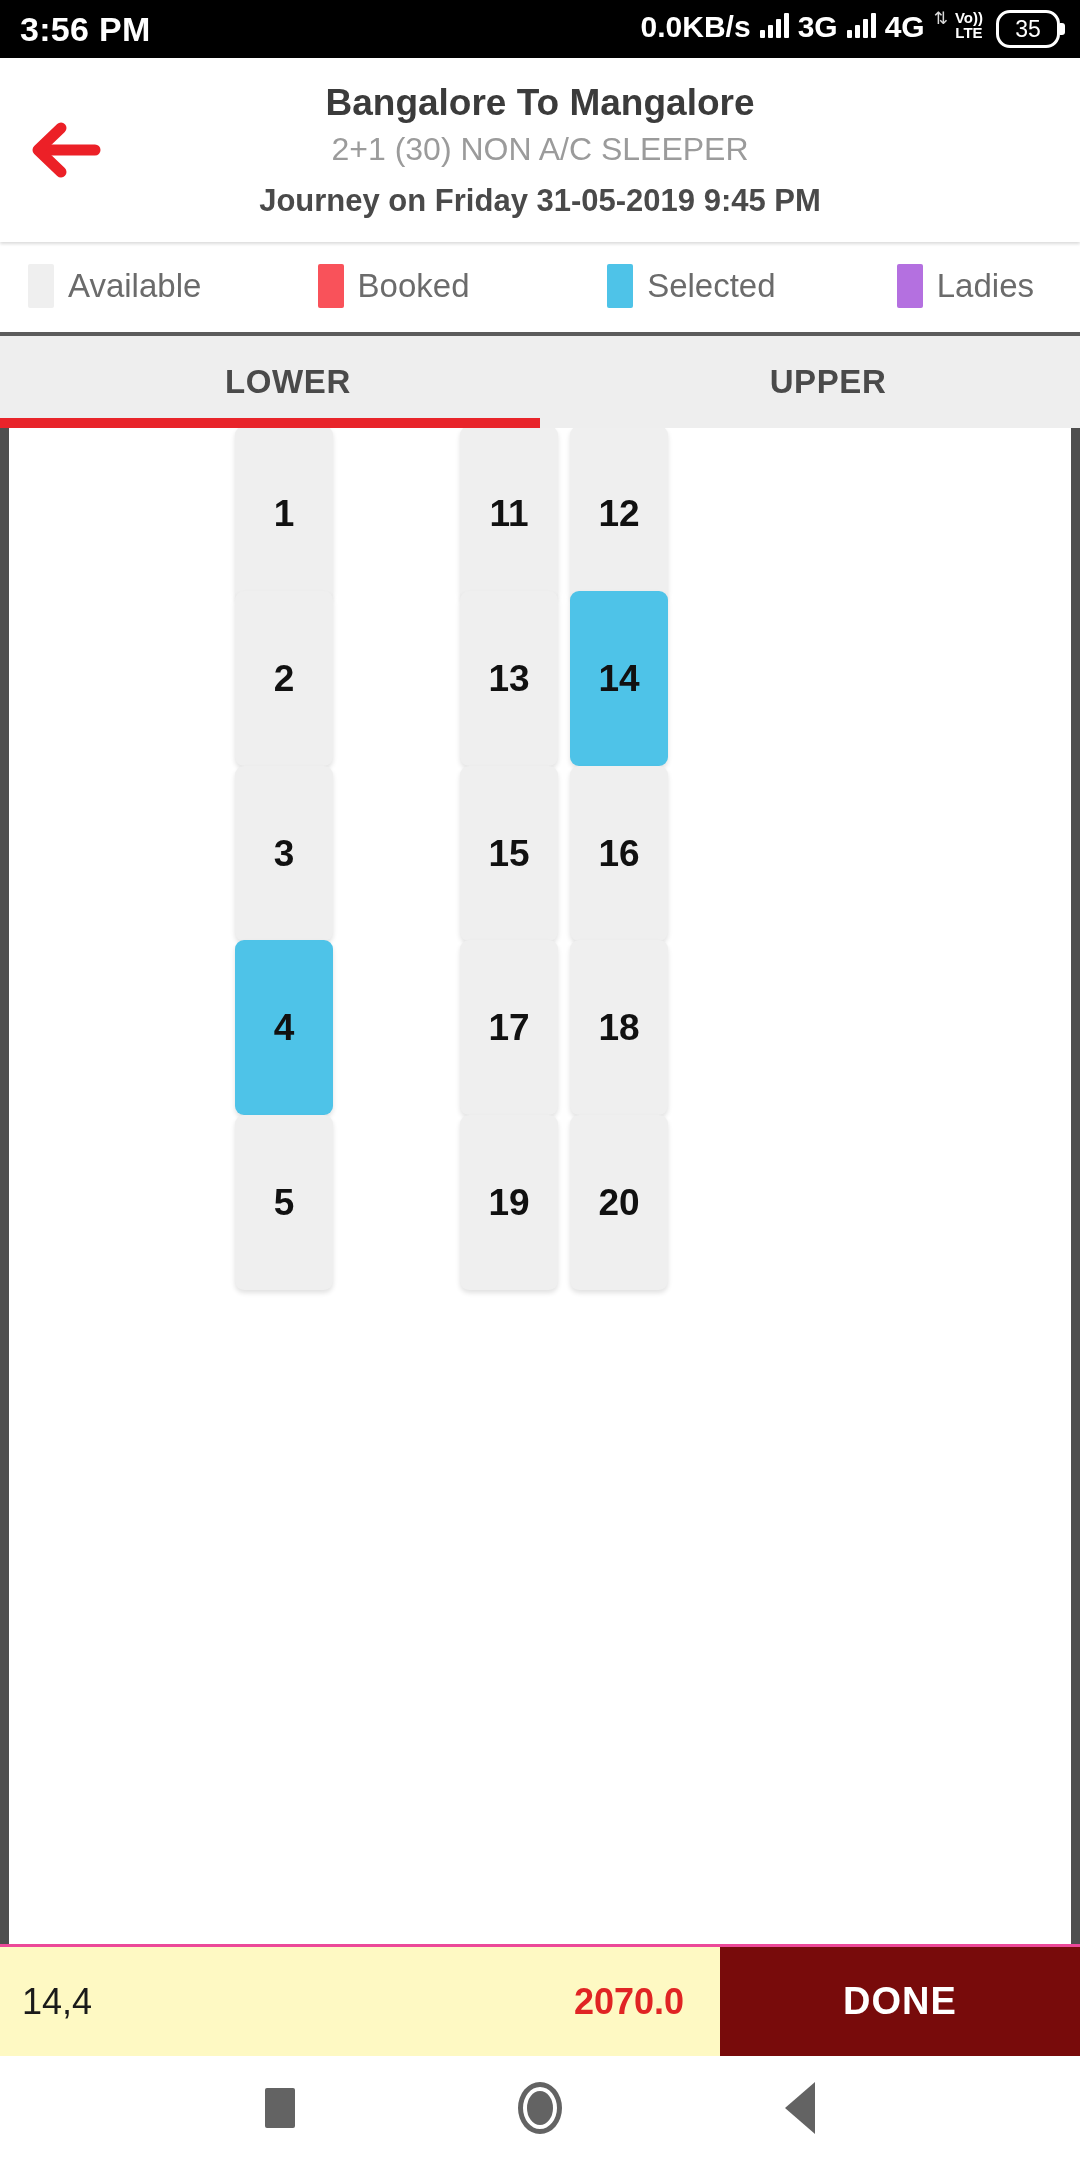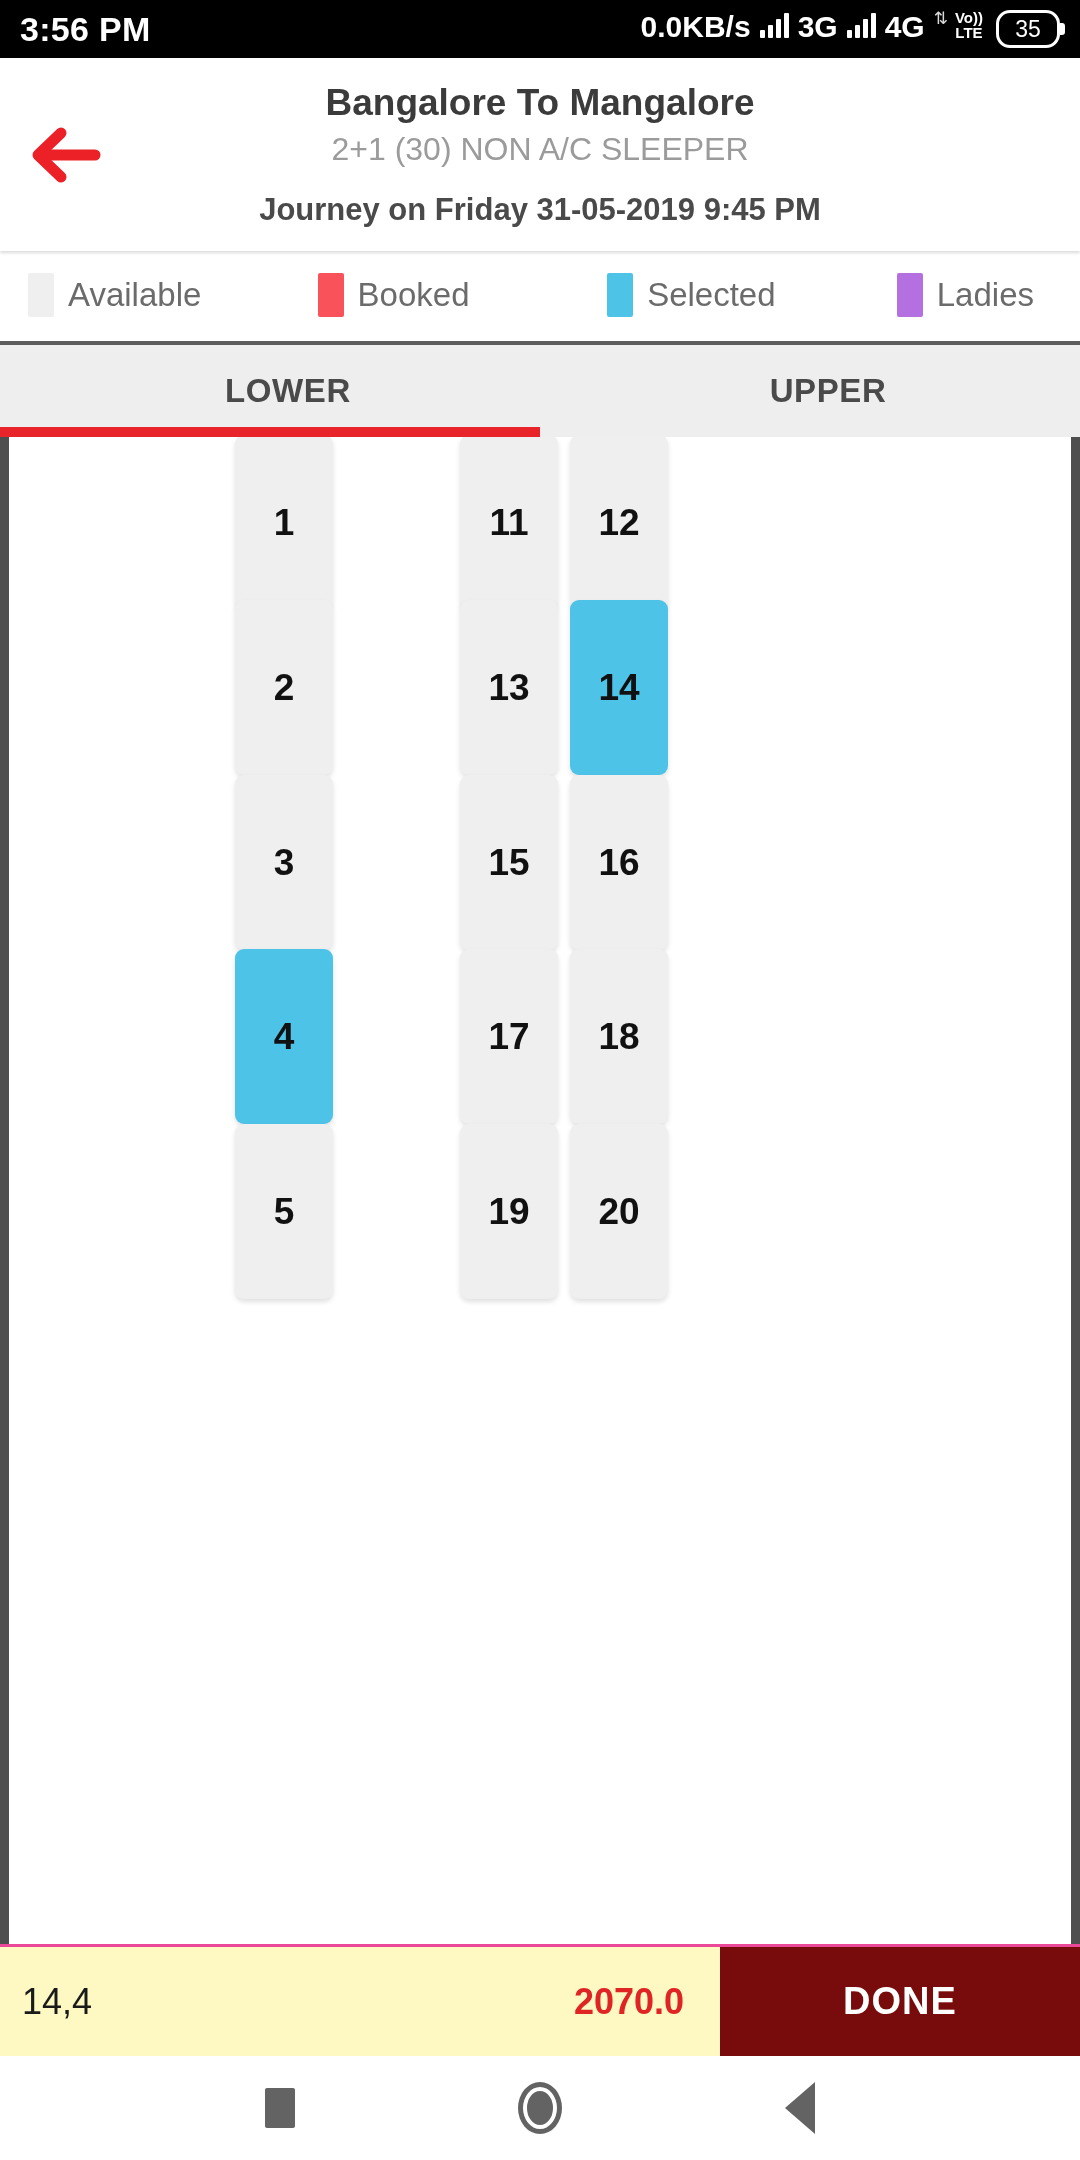--- a/index.html
+++ b/index.html
@@ -126,21 +126,21 @@
     font-size: 32px;
     color: #9b9b9b;
     line-height: 42px;
     margin-top: 2px;
   }
   .h-journey {
     font-size: 31px;
     font-weight: bold;
     color: #4a4a4a;
     line-height: 42px;
-    margin-top: 19px;
+    margin-top: 10px;
   }
 
   
   .legend {
     background: #ffffff;
     display: flex;
     align-items: center;
     padding: 22px 28px 24px 28px;
     flex: 0 0 auto;
   }

